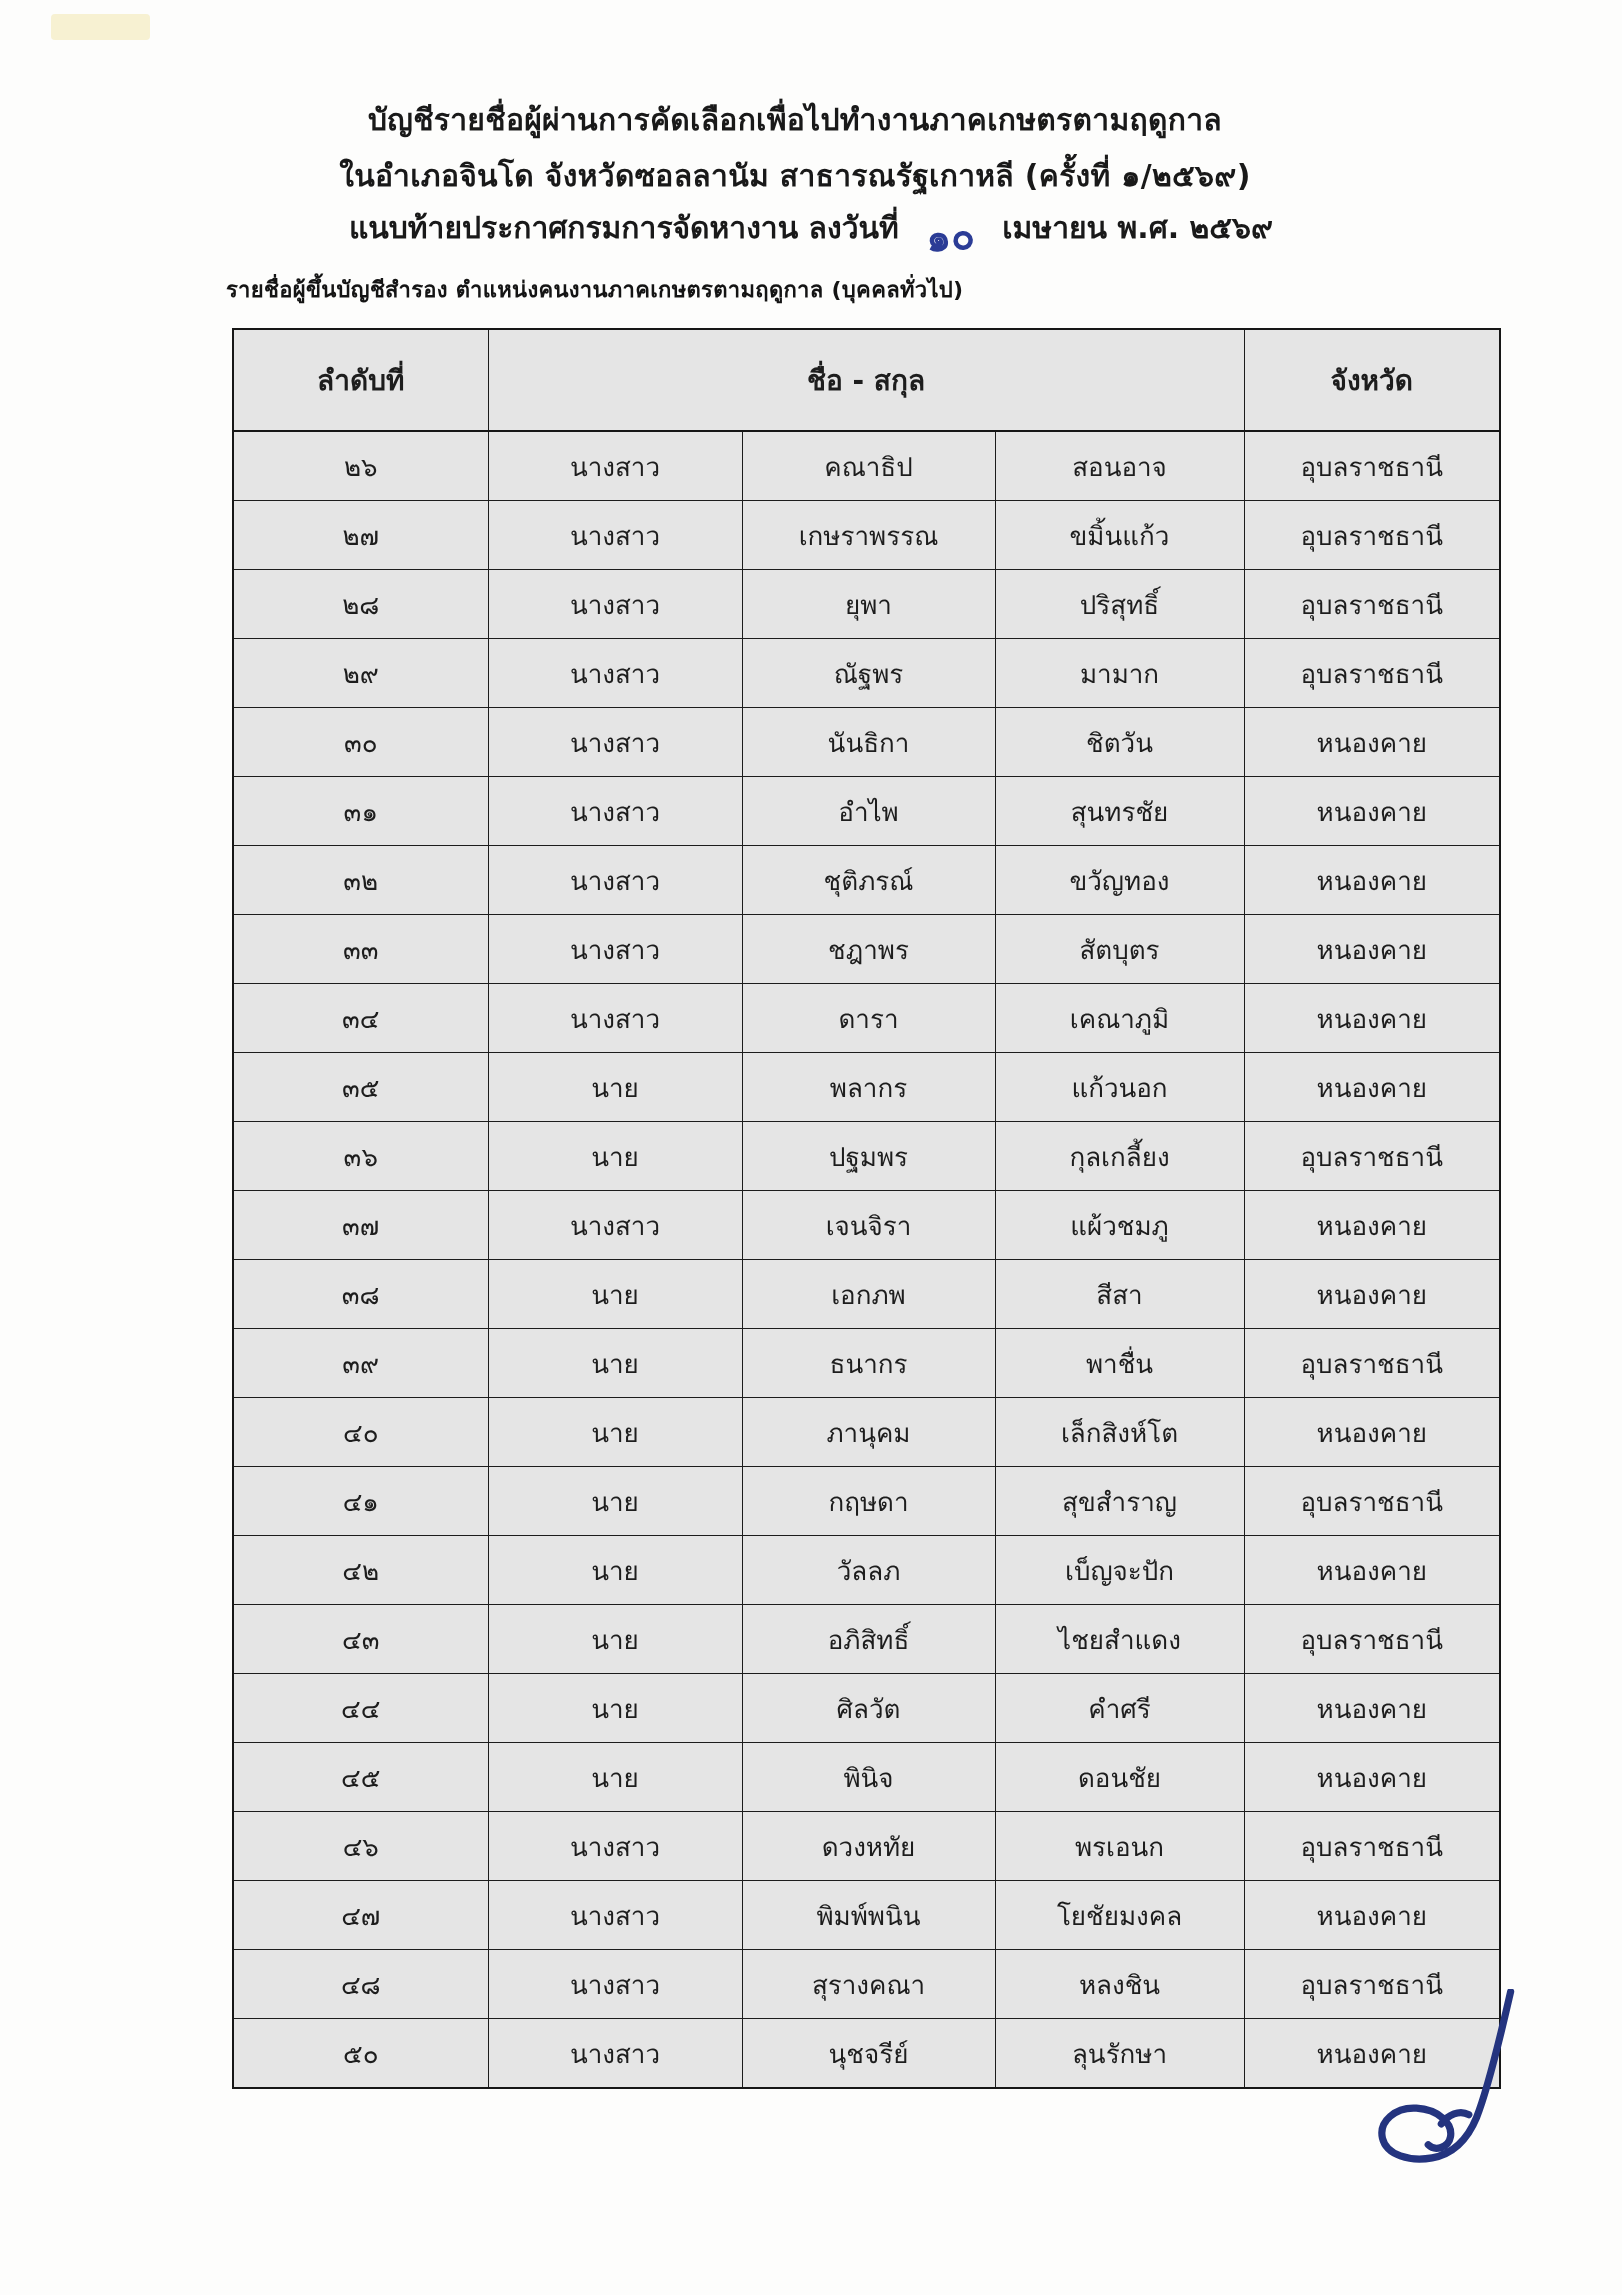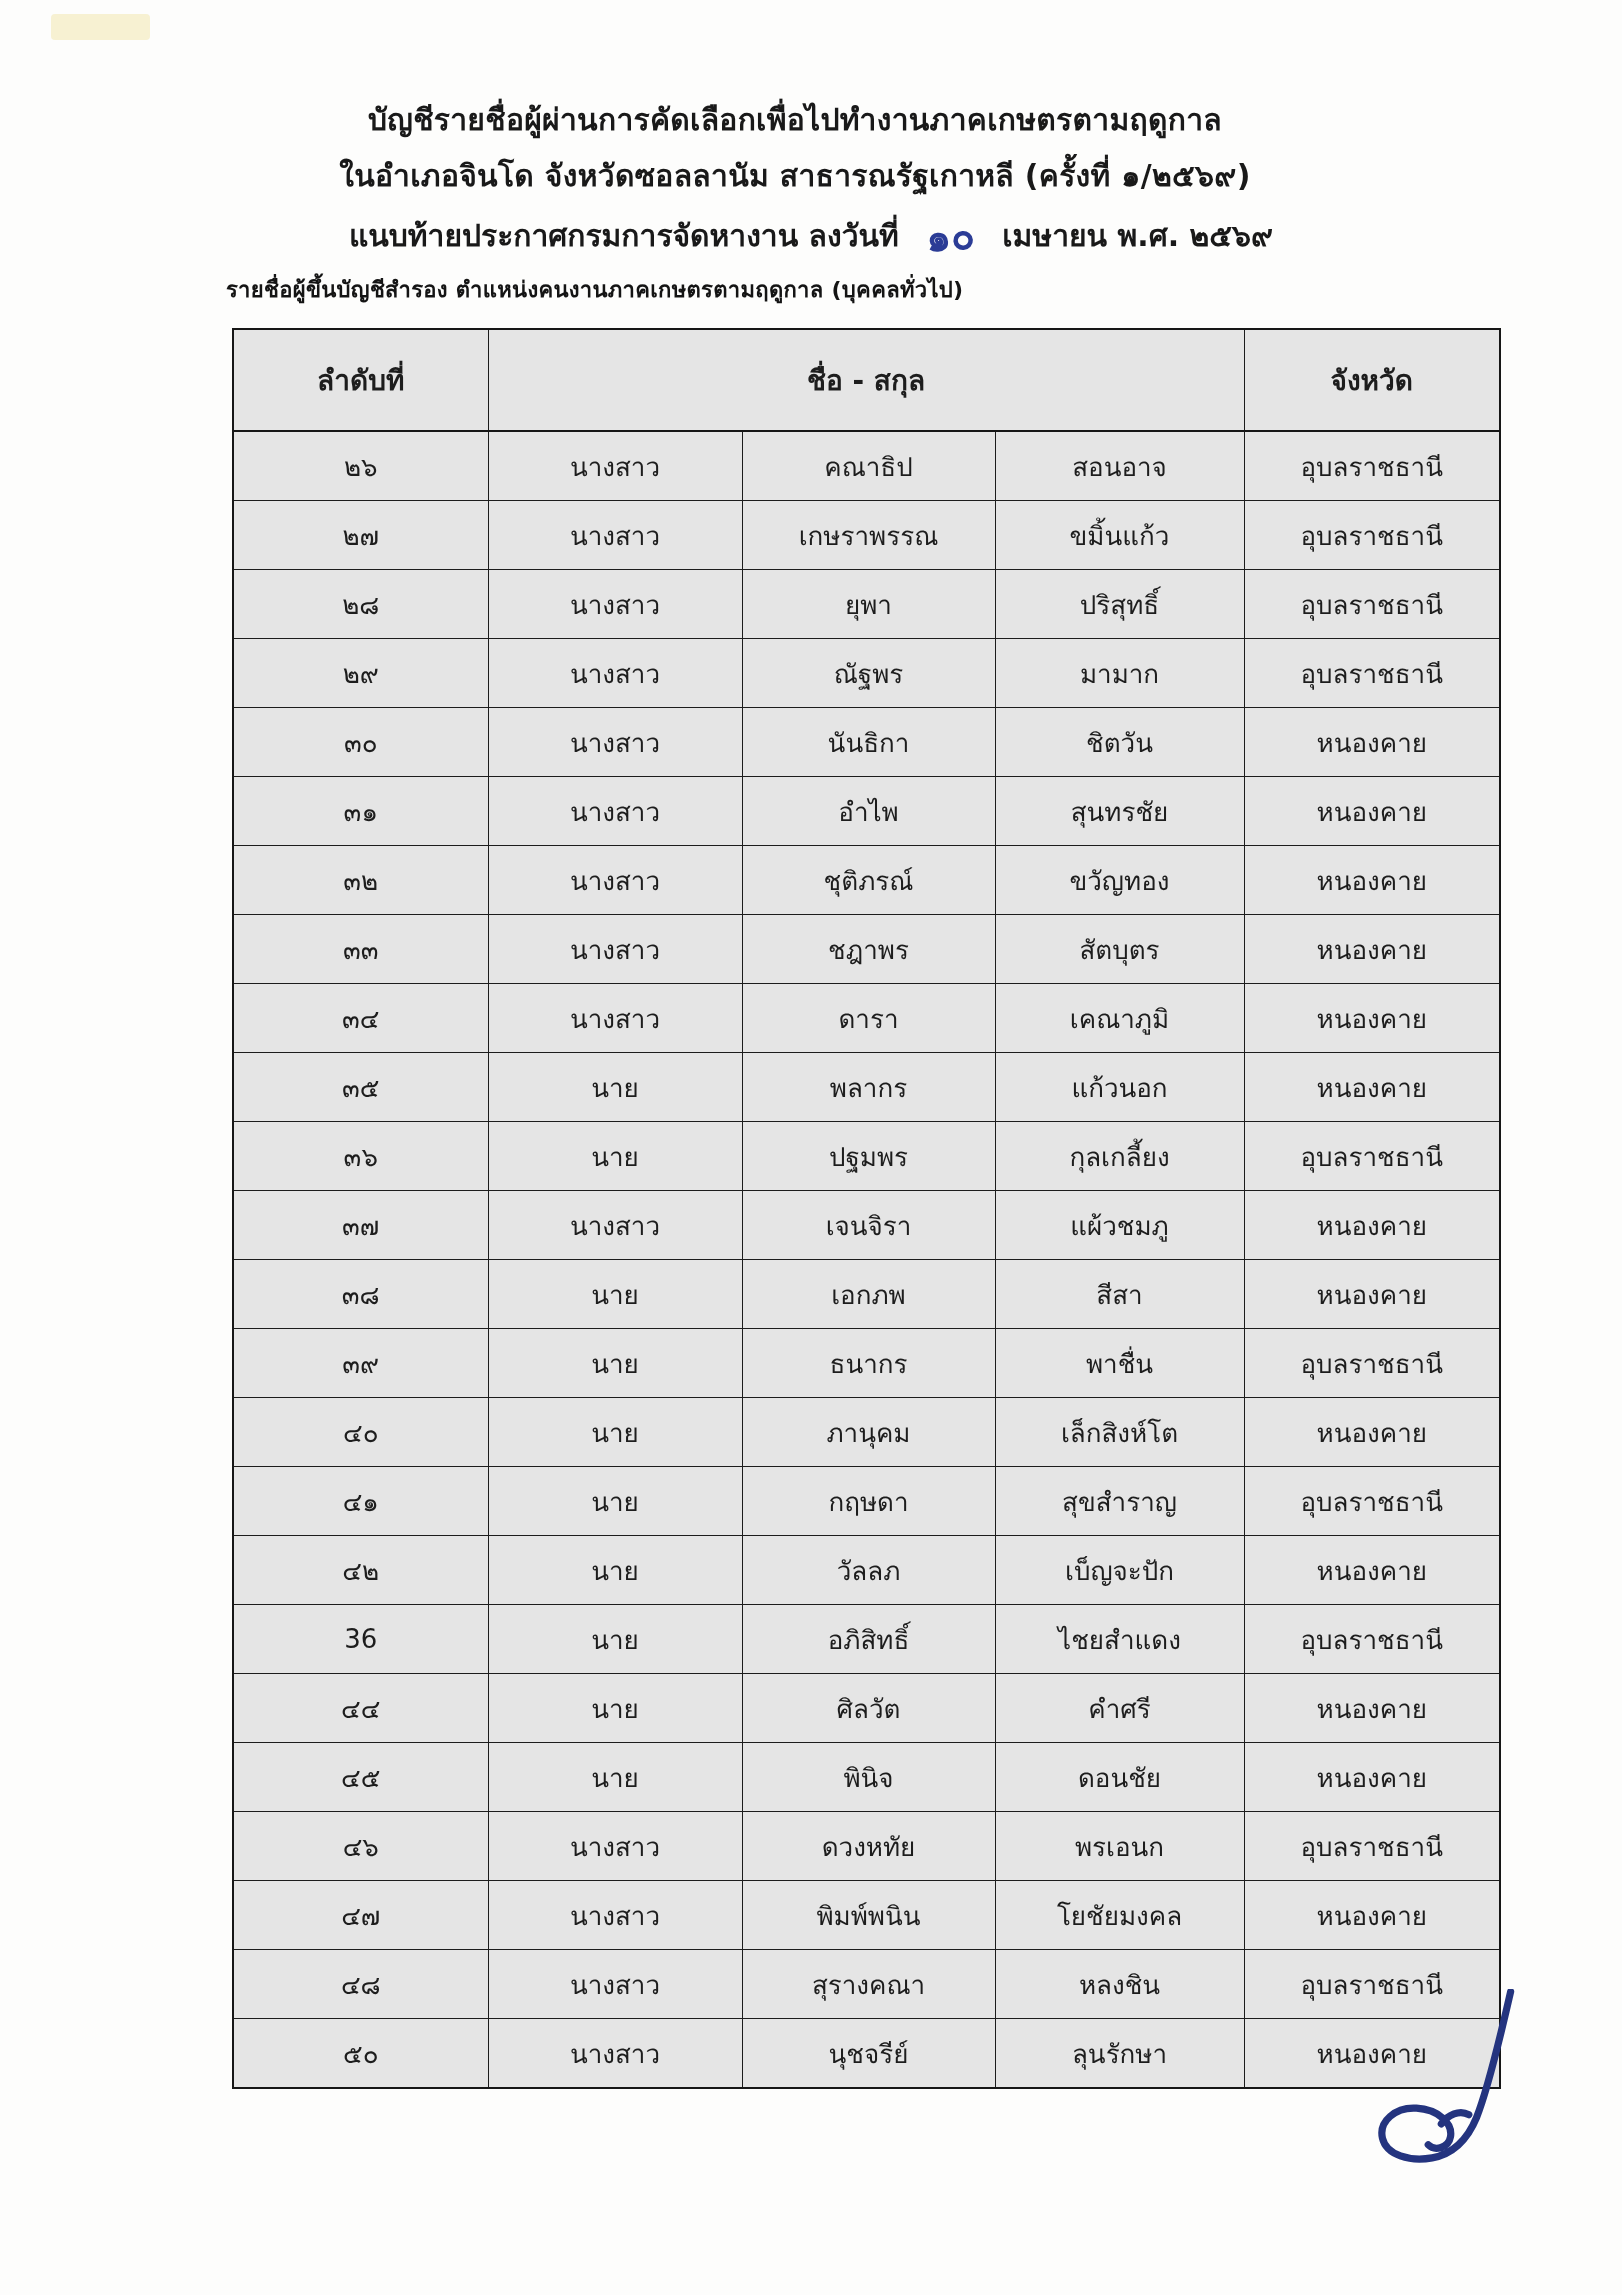--- a/index.html
+++ b/index.html
@@ -15,21 +15,21 @@
     background:#f6efca;opacity:.85;border-radius:3.9px;
   }
   .title-line{
     position:absolute;left:0;width:1590px;text-align:center;
     font-size:30px;font-weight:600;letter-spacing:0.3px;color:#191919;
   }
   .title-1{top:96px;}
   .title-2{top:152px;}
   .title-3{
     top:204px;position:absolute;left:0;width:1622px;
-    display:flex;justify-content:center;align-items:center;
+    display:flex;justify-content:center;align-items:flex-start;
     font-size:30px;font-weight:600;color:#191919;
   }
   .hand-date{
     color:#2b3c96;font-size:39px;font-weight:600;
     margin:0 27.5px;transform:rotate(-4deg);display:inline-block;
     position:relative;top:1.3px;
   }
   .section-heading{
     position:absolute;left:226px;top:272px;
     font-size:22px;font-weight:700;color:#141414;letter-spacing:0.3px;
@@ -209,21 +209,21 @@
           <td>อุบลราชธานี</td>
         </tr>
         <tr>
           <td>๔๒</td>
           <td>นาย</td>
           <td>วัลลภ</td>
           <td>เบ็ญจะปัก</td>
           <td>หนองคาย</td>
         </tr>
         <tr>
-          <td>36</td>
+          <td>๔๓</td>
           <td>นาย</td>
           <td>อภิสิทธิ์</td>
           <td>ไชยสำแดง</td>
           <td>อุบลราชธานี</td>
         </tr>
         <tr>
           <td>๔๔</td>
           <td>นาย</td>
           <td>ศิลวัต</td>
           <td>คำศรี</td>

